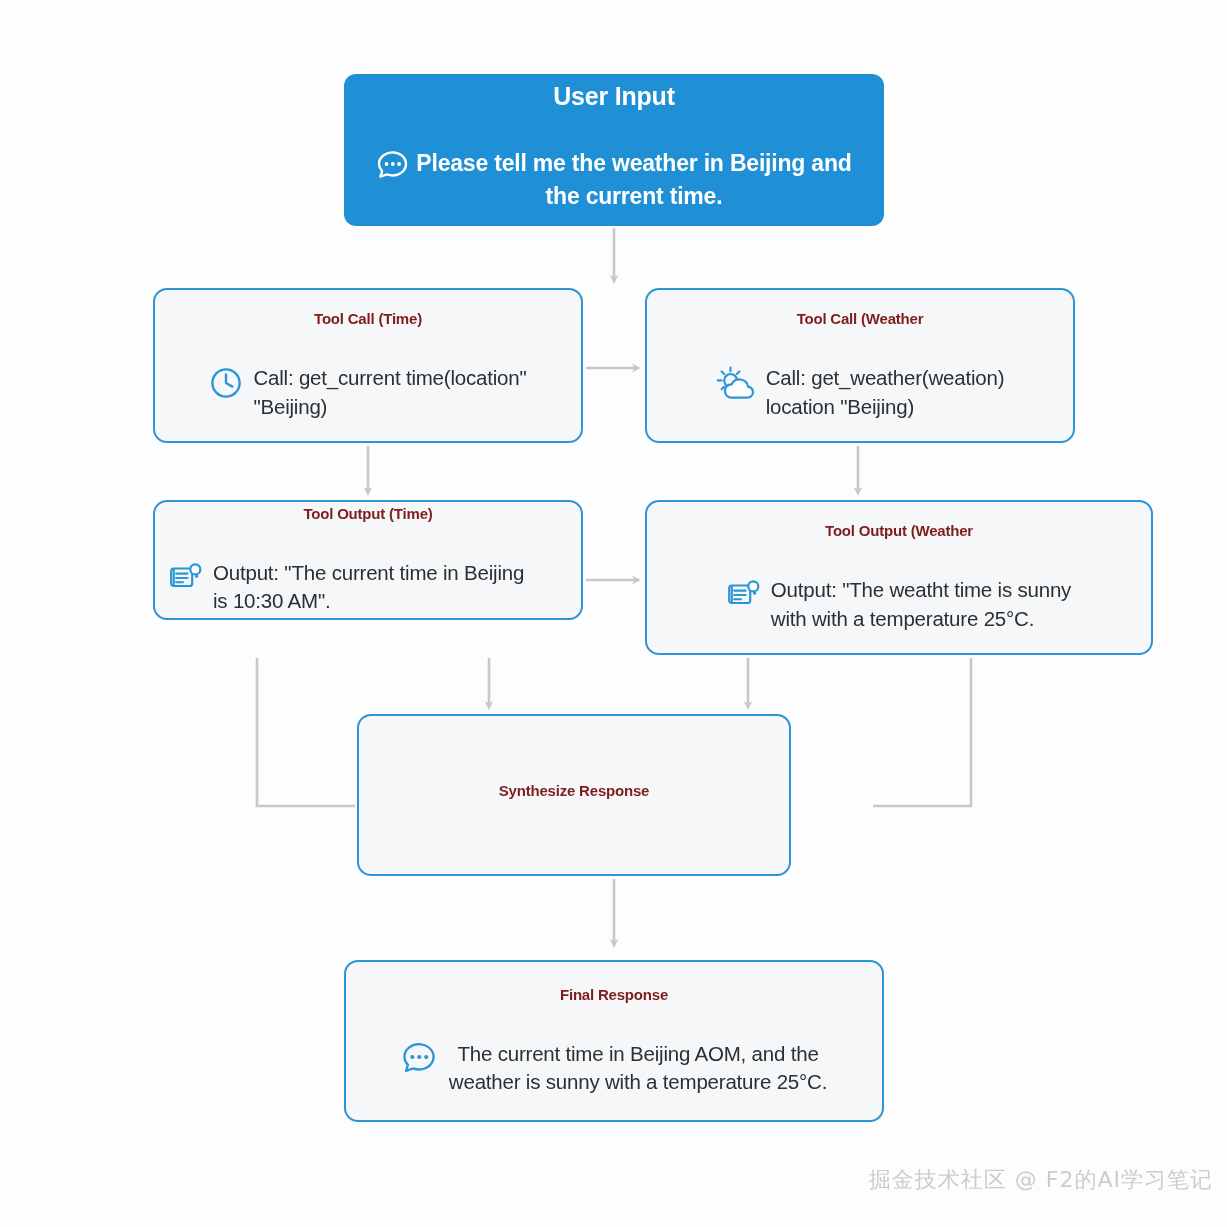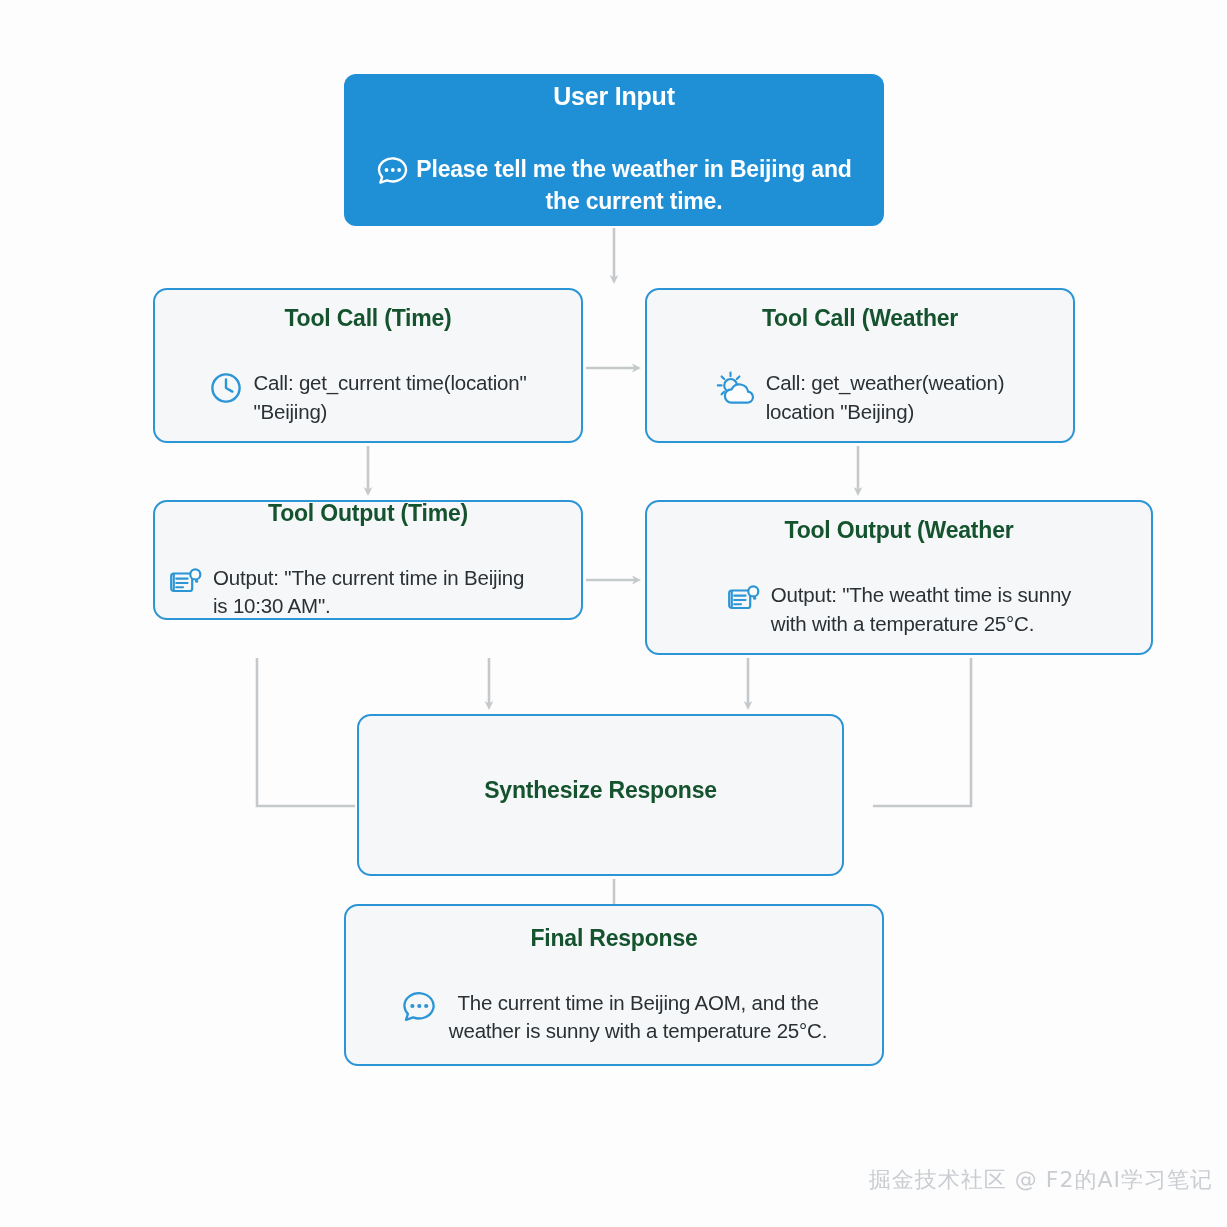--- a/index.html
+++ b/index.html
@@ -31,22 +31,22 @@
     border: 2px solid #2b95d6;
     background: #f5f7f8;
     display: flex;
     flex-direction: column;
     align-items: center;
     justify-content: center;
     padding: 10px 14px;
   }
   .node .title {
     font-weight: bold;
-    font-size: 23px;
-    color: #14532d;
+    font-size: 15px;
+    color: #7f1d1d;
     text-align: center;
     letter-spacing: -0.2px;
     margin-bottom: 9px;
     white-space: nowrap;
   }
   .node .bodyrow {
     display: flex;
     flex-direction: row;
     align-items: flex-start;
     justify-content: center;
@@ -66,21 +66,21 @@
     letter-spacing: -0.2px;
   }
 
   
   #user-input {
     left: 344px; top: 74px;
     width: 540px; height: 152px;
     background: #1f8fd6;
     border: none;
     border-radius: 12px;
-    justify-content: space-between;
+    justify-content: flex-start;
     padding: 8px 14px;
   }
   #user-input .title {
     color: #ffffff;
     font-size: 25px;
     margin-bottom: 8px;
   }
   #user-input .btext {
     color: #ffffff;
     font-weight: bold;
@@ -93,24 +93,24 @@
 
   
   #tool-call-time   { left: 153px;  top: 288px; width: 430px; height: 155px; }
   #tool-call-weather{ left: 645px;  top: 288px; width: 430px; height: 155px; }
 
   
   #tool-out-time    { left: 153px;  top: 500px; width: 430px; height: 120px; }
   #tool-out-weather { left: 645px;  top: 500px; width: 508px; height: 155px; }
 
   
-  #synthesize { left: 357px; top: 714px; width: 487px; height: 162px; }
-
-  
-  #final-response { left: 344px; top: 904px; width: 540px; height: 162px; }
+  #synthesize { left: 357px; top: 714px; width: 434px; height: 162px; }
+
+  
+  #final-response { left: 344px; top: 960px; width: 540px; height: 162px; }
   #final-response .btext { text-align: center; }
 
   
   #tool-call-time .btext,
   #tool-call-weather .btext,
   #tool-out-time .btext,
   #tool-out-weather .btext { text-align: left; }
   #synthesize .btext { text-align: center; }
 
   

